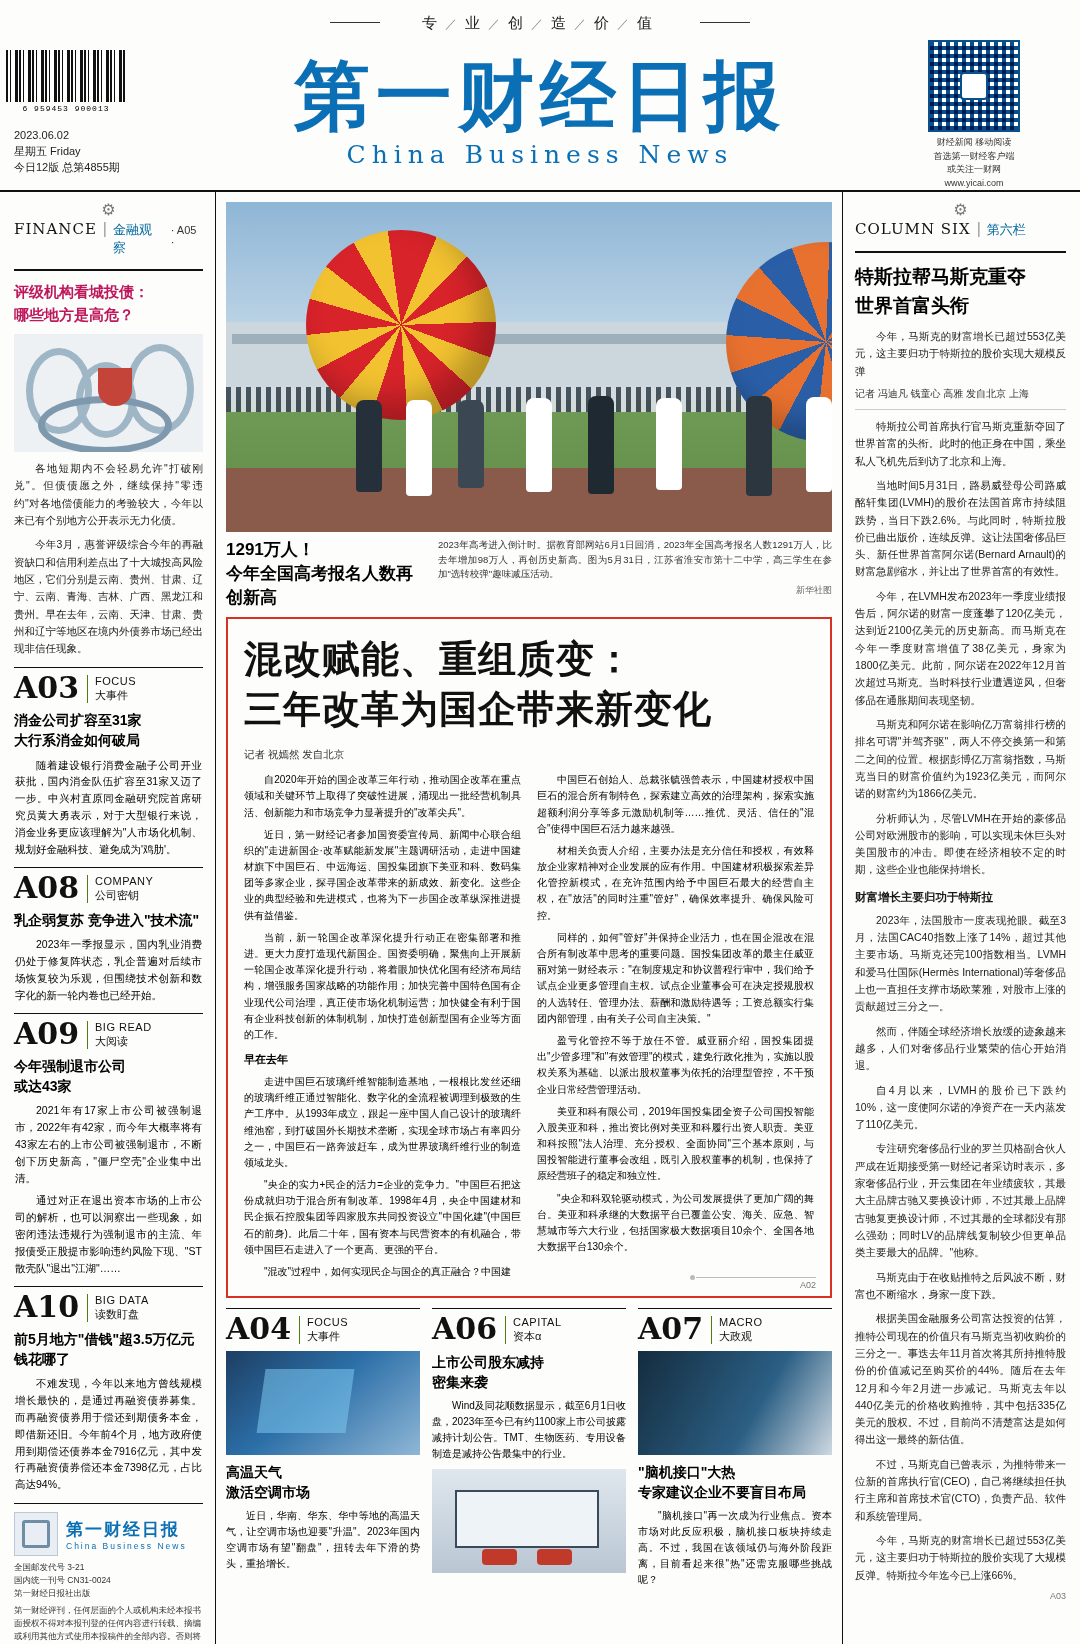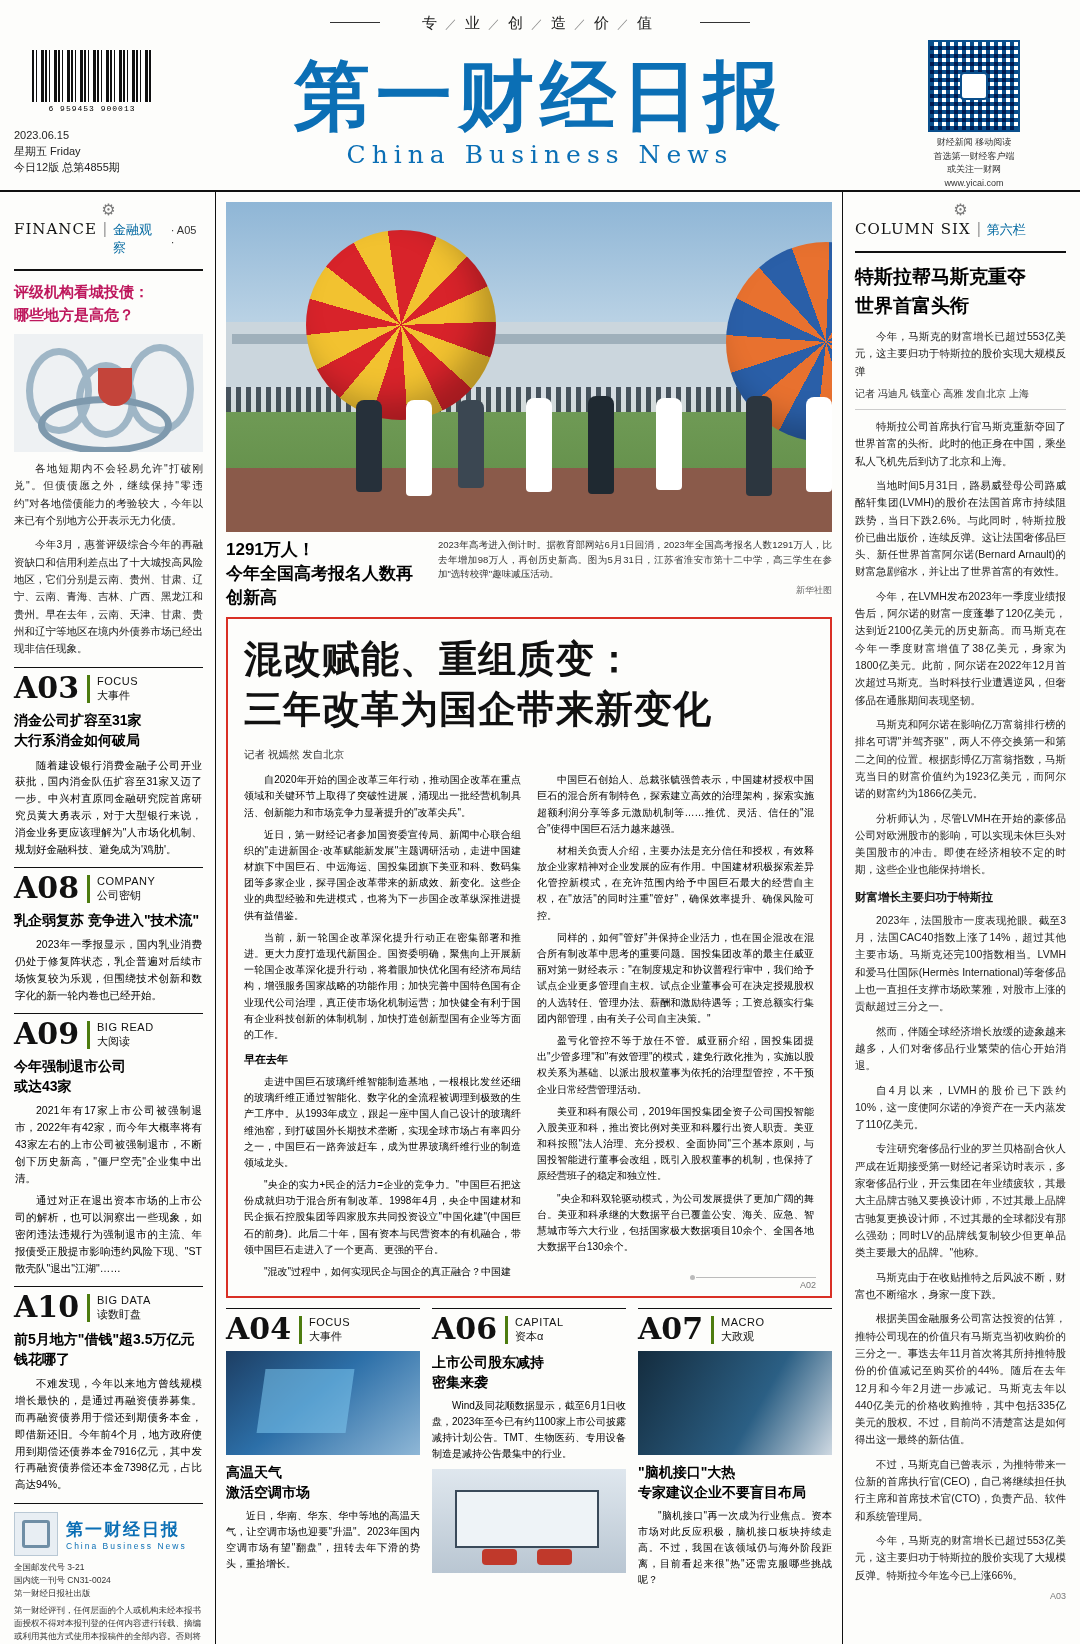--- a/index.html
+++ b/index.html
@@ -6,21 +6,21 @@
   body{font-family:"Liberation Sans","DejaVu Sans",sans-serif;}
   .page{width:1080px;height:1644px;background:#fdfdfb;position:relative;overflow:hidden;box-sizing:border-box;}
 
   
   .masthead{position:relative;height:190px;border-bottom:2px solid #111;}
   .tagline{position:absolute;top:14px;left:0;right:0;text-align:center;font-size:15px;letter-spacing:6px;color:#222;}
   .tagline .sep{color:#888;margin:0 2px;font-size:12px;}
   .rule-left,.rule-right{position:absolute;top:22px;height:1px;background:#333;}
   .rule-left{left:330px;width:50px;}
   .rule-right{right:330px;width:50px;}
-  .barcode{position:absolute;left:32px;top:50px;width:120px;}
+  .barcode{position:absolute;left:6px;top:50px;width:120px;}
   .barcode .bars{height:52px;background:
     repeating-linear-gradient(90deg,#111 0 2px,#fff 2px 4px,#111 4px 5px,#fff 5px 9px,#111 9px 12px,#fff 12px 13px);}
   .barcode .num{font-size:8px;letter-spacing:1px;text-align:center;margin-top:2px;font-family:"Liberation Mono",monospace;}
   .dateblock{position:absolute;left:14px;top:128px;font-size:11px;line-height:1.45;color:#222;}
   .title-zh{position:absolute;left:0;right:0;top:46px;text-align:center;font-family:"DejaVu Serif","Liberation Serif",serif;
     font-size:76px;font-weight:bold;color:#0b6fb5;letter-spacing:6px;}
   .title-en{position:absolute;left:0;right:0;top:140px;text-align:center;font-size:25px;letter-spacing:6px;color:#0b6fb5;
     font-family:"DejaVu Serif","Liberation Serif",serif;}
   .qrwrap{position:absolute;right:16px;top:40px;width:180px;text-align:center;}
   .qr{width:88px;height:88px;margin:0 auto;background:
@@ -48,21 +48,21 @@
   .art{font-size:10.5px;line-height:1.65;color:#1a1a1a;text-align:justify;}
   .art p{margin:0 0 7px;text-indent:2em;}
 
   .illus{width:100%;height:118px;margin:6px 0 8px;background:#eef1f3;position:relative;overflow:hidden;border:0;}
   .knot{position:absolute;border:7px solid #9fb6c6;border-radius:50%;}
 
   
   .teaser{border-top:1px solid #111;margin-top:10px;padding-top:6px;}
   .teaser-head{display:flex;align-items:flex-end;gap:8px;}
   .tcode{font-size:30px;font-family:"DejaVu Serif",serif;font-weight:bold;line-height:0.95;color:#111;}
-  .tlabel{font-size:11px;line-height:1.25;color:#111;border-left:3px solid #4d7c0f;padding-left:7px;}
+  .tlabel{font-size:11px;line-height:1.25;color:#111;border-left:1px solid #4d7c0f;padding-left:7px;}
   .tlabel .en{letter-spacing:.5px;}
   .theadline{font-size:14px;font-weight:bold;line-height:1.45;margin:7px 0 6px;}
   .tbody{font-size:10.5px;line-height:1.6;text-align:justify;}
   .tbody p{margin:0 1px 6px;text-indent:2em;}
 
   
   .footlogo{border-top:1px solid #111;margin-top:10px;padding-top:8px;display:flex;gap:8px;align-items:center;}
   .flmark{width:42px;height:42px;background:#e8eef3;border:1px solid #b9c8d4;position:relative;}
   .flmark:after{content:"";position:absolute;left:7px;top:7px;right:7px;bottom:7px;border:3px solid #6f8ea5;border-radius:3px;}
   .fltext .zh{font-size:17px;font-weight:bold;color:#0b6fb5;letter-spacing:2px;}
@@ -132,21 +132,21 @@
     <div class="tagline">
       <span>专</span><span class="sep">／</span><span>业</span><span class="sep">／</span><span>创</span><span class="sep">／</span><span>造</span><span class="sep">／</span><span>价</span><span class="sep">／</span><span>值</span>
     </div>
 
     <div class="barcode">
       <div class="bars"></div>
       <div class="num">6 959453 900013</div>
     </div>
 
     <div class="dateblock">
-      <div>2023.06.15</div>
+      <div>2023.06.02</div>
       <div>星期五 Friday</div>
       <div>今日12版 总第4855期</div>
     </div>
 
     <div class="title-zh">第一财经日报</div>
     <div class="title-en">China Business News</div>
 
     <div class="qrwrap">
       <div class="qr"></div>
       <div class="qrtext">

